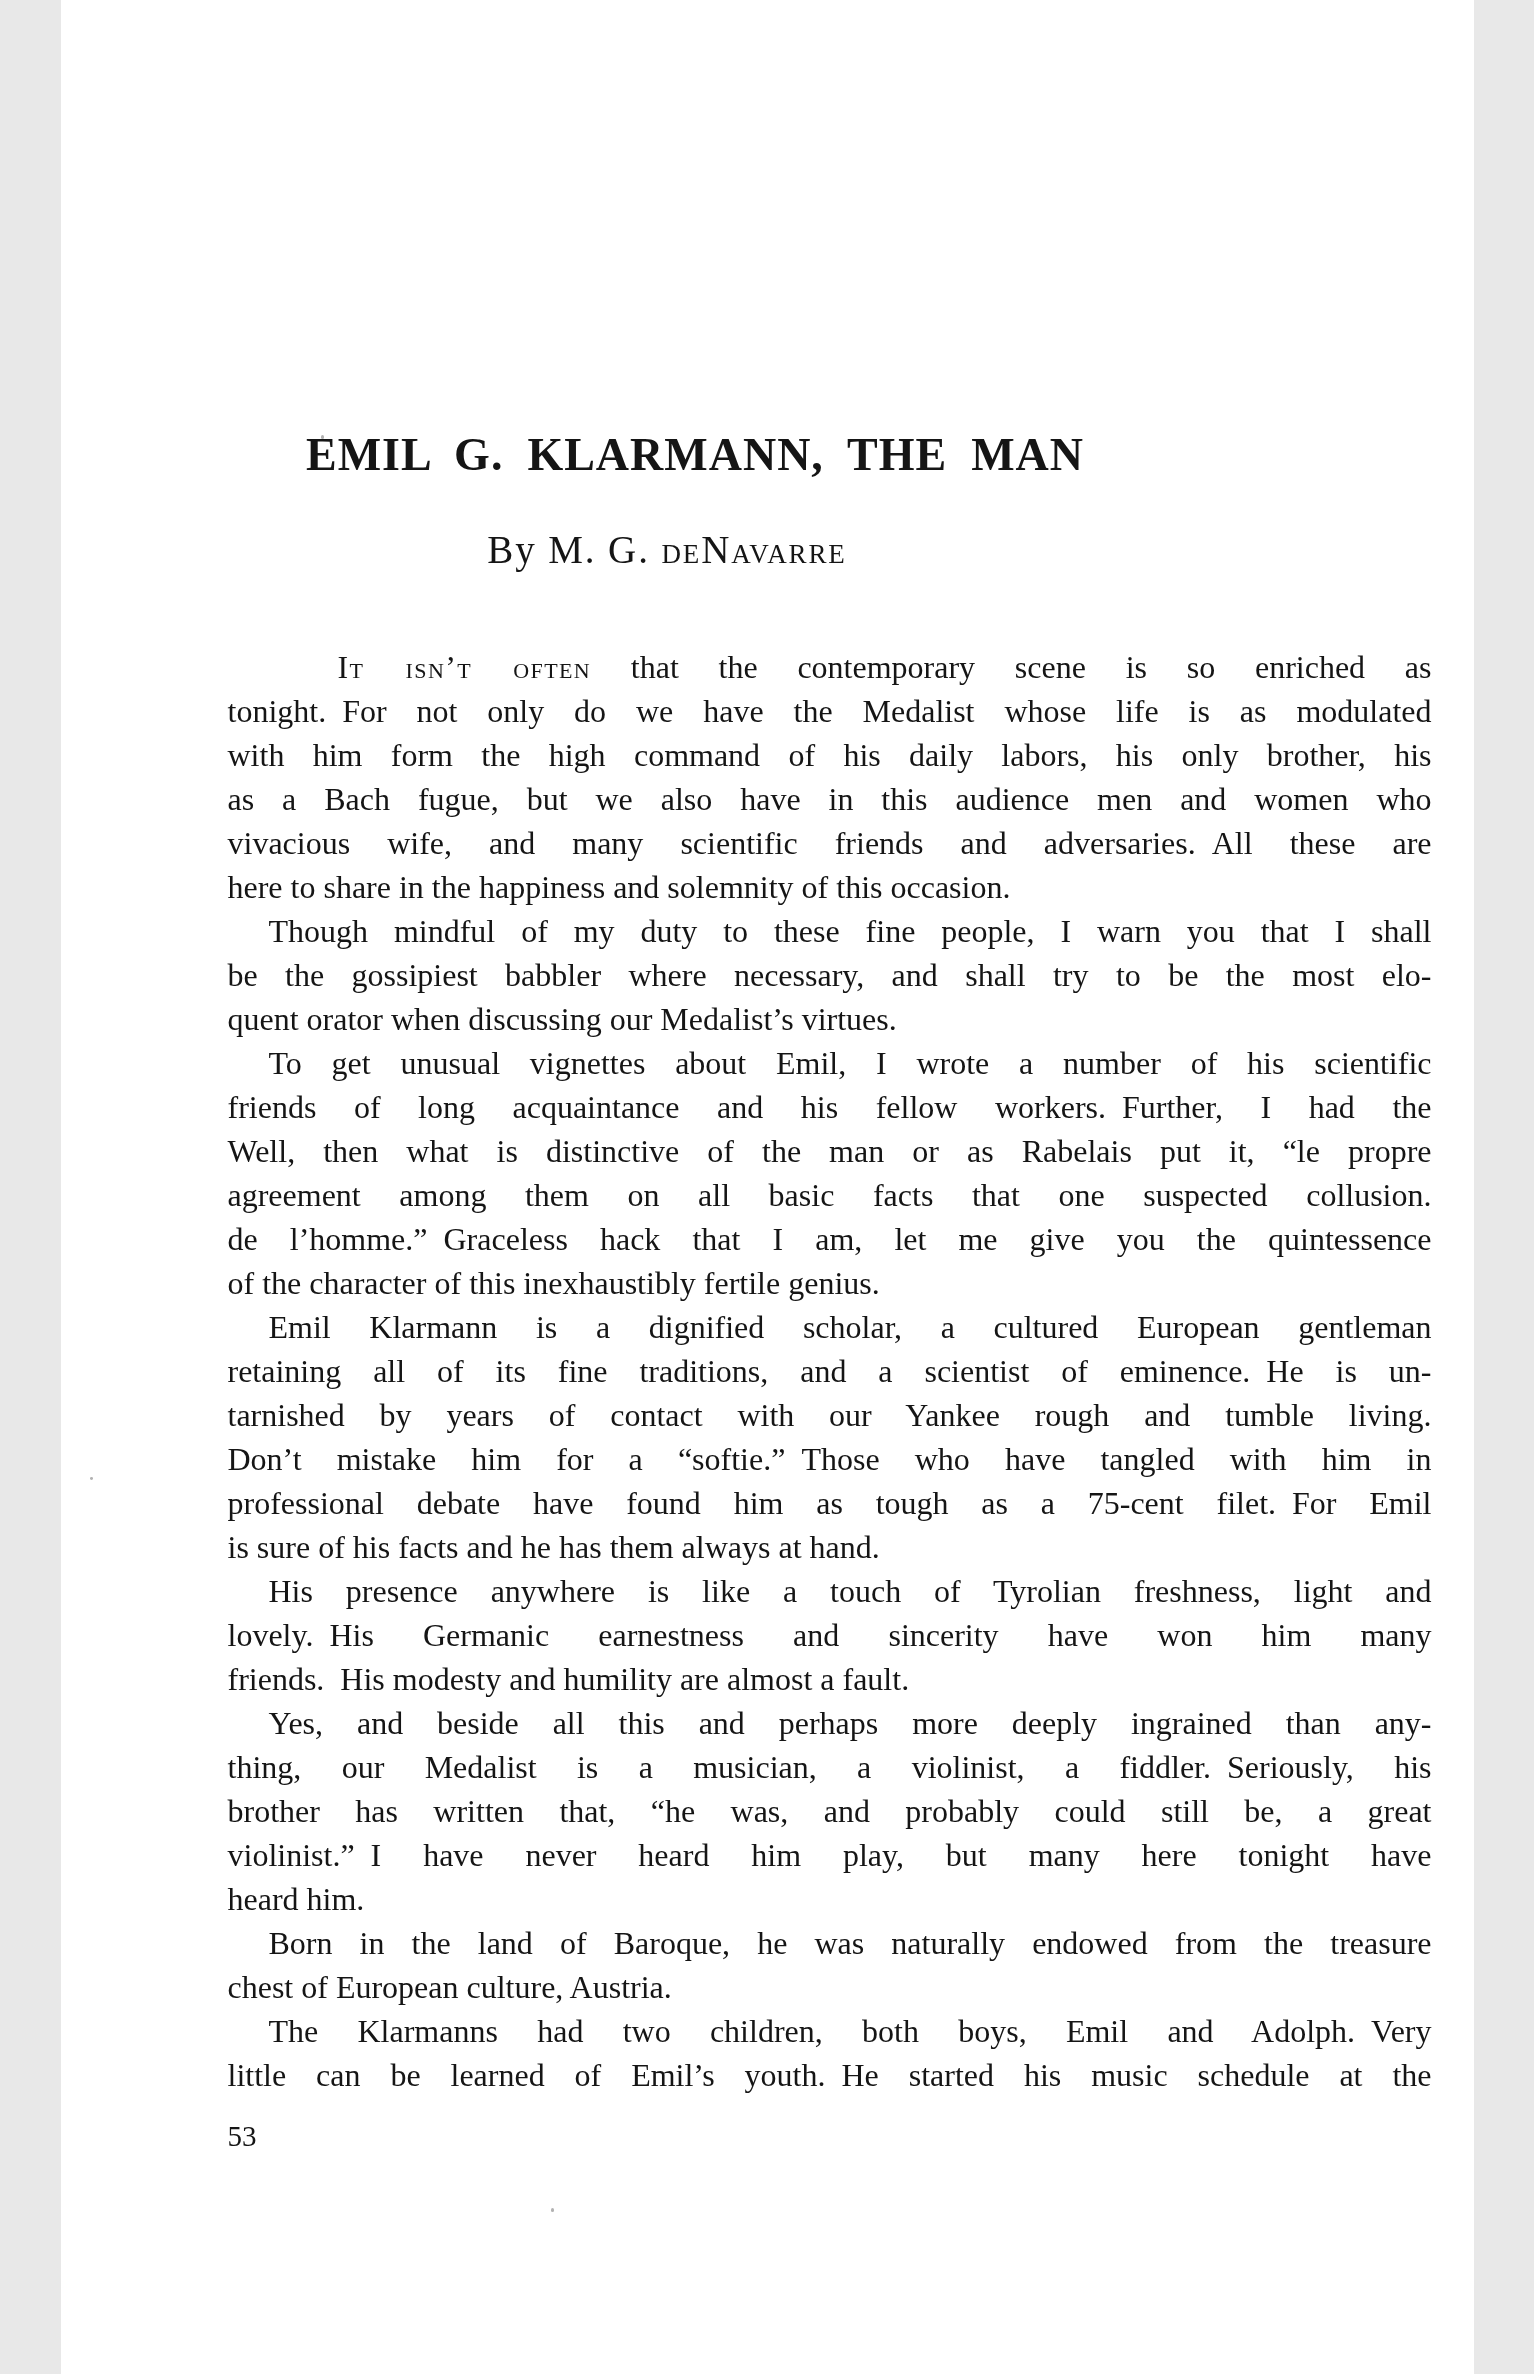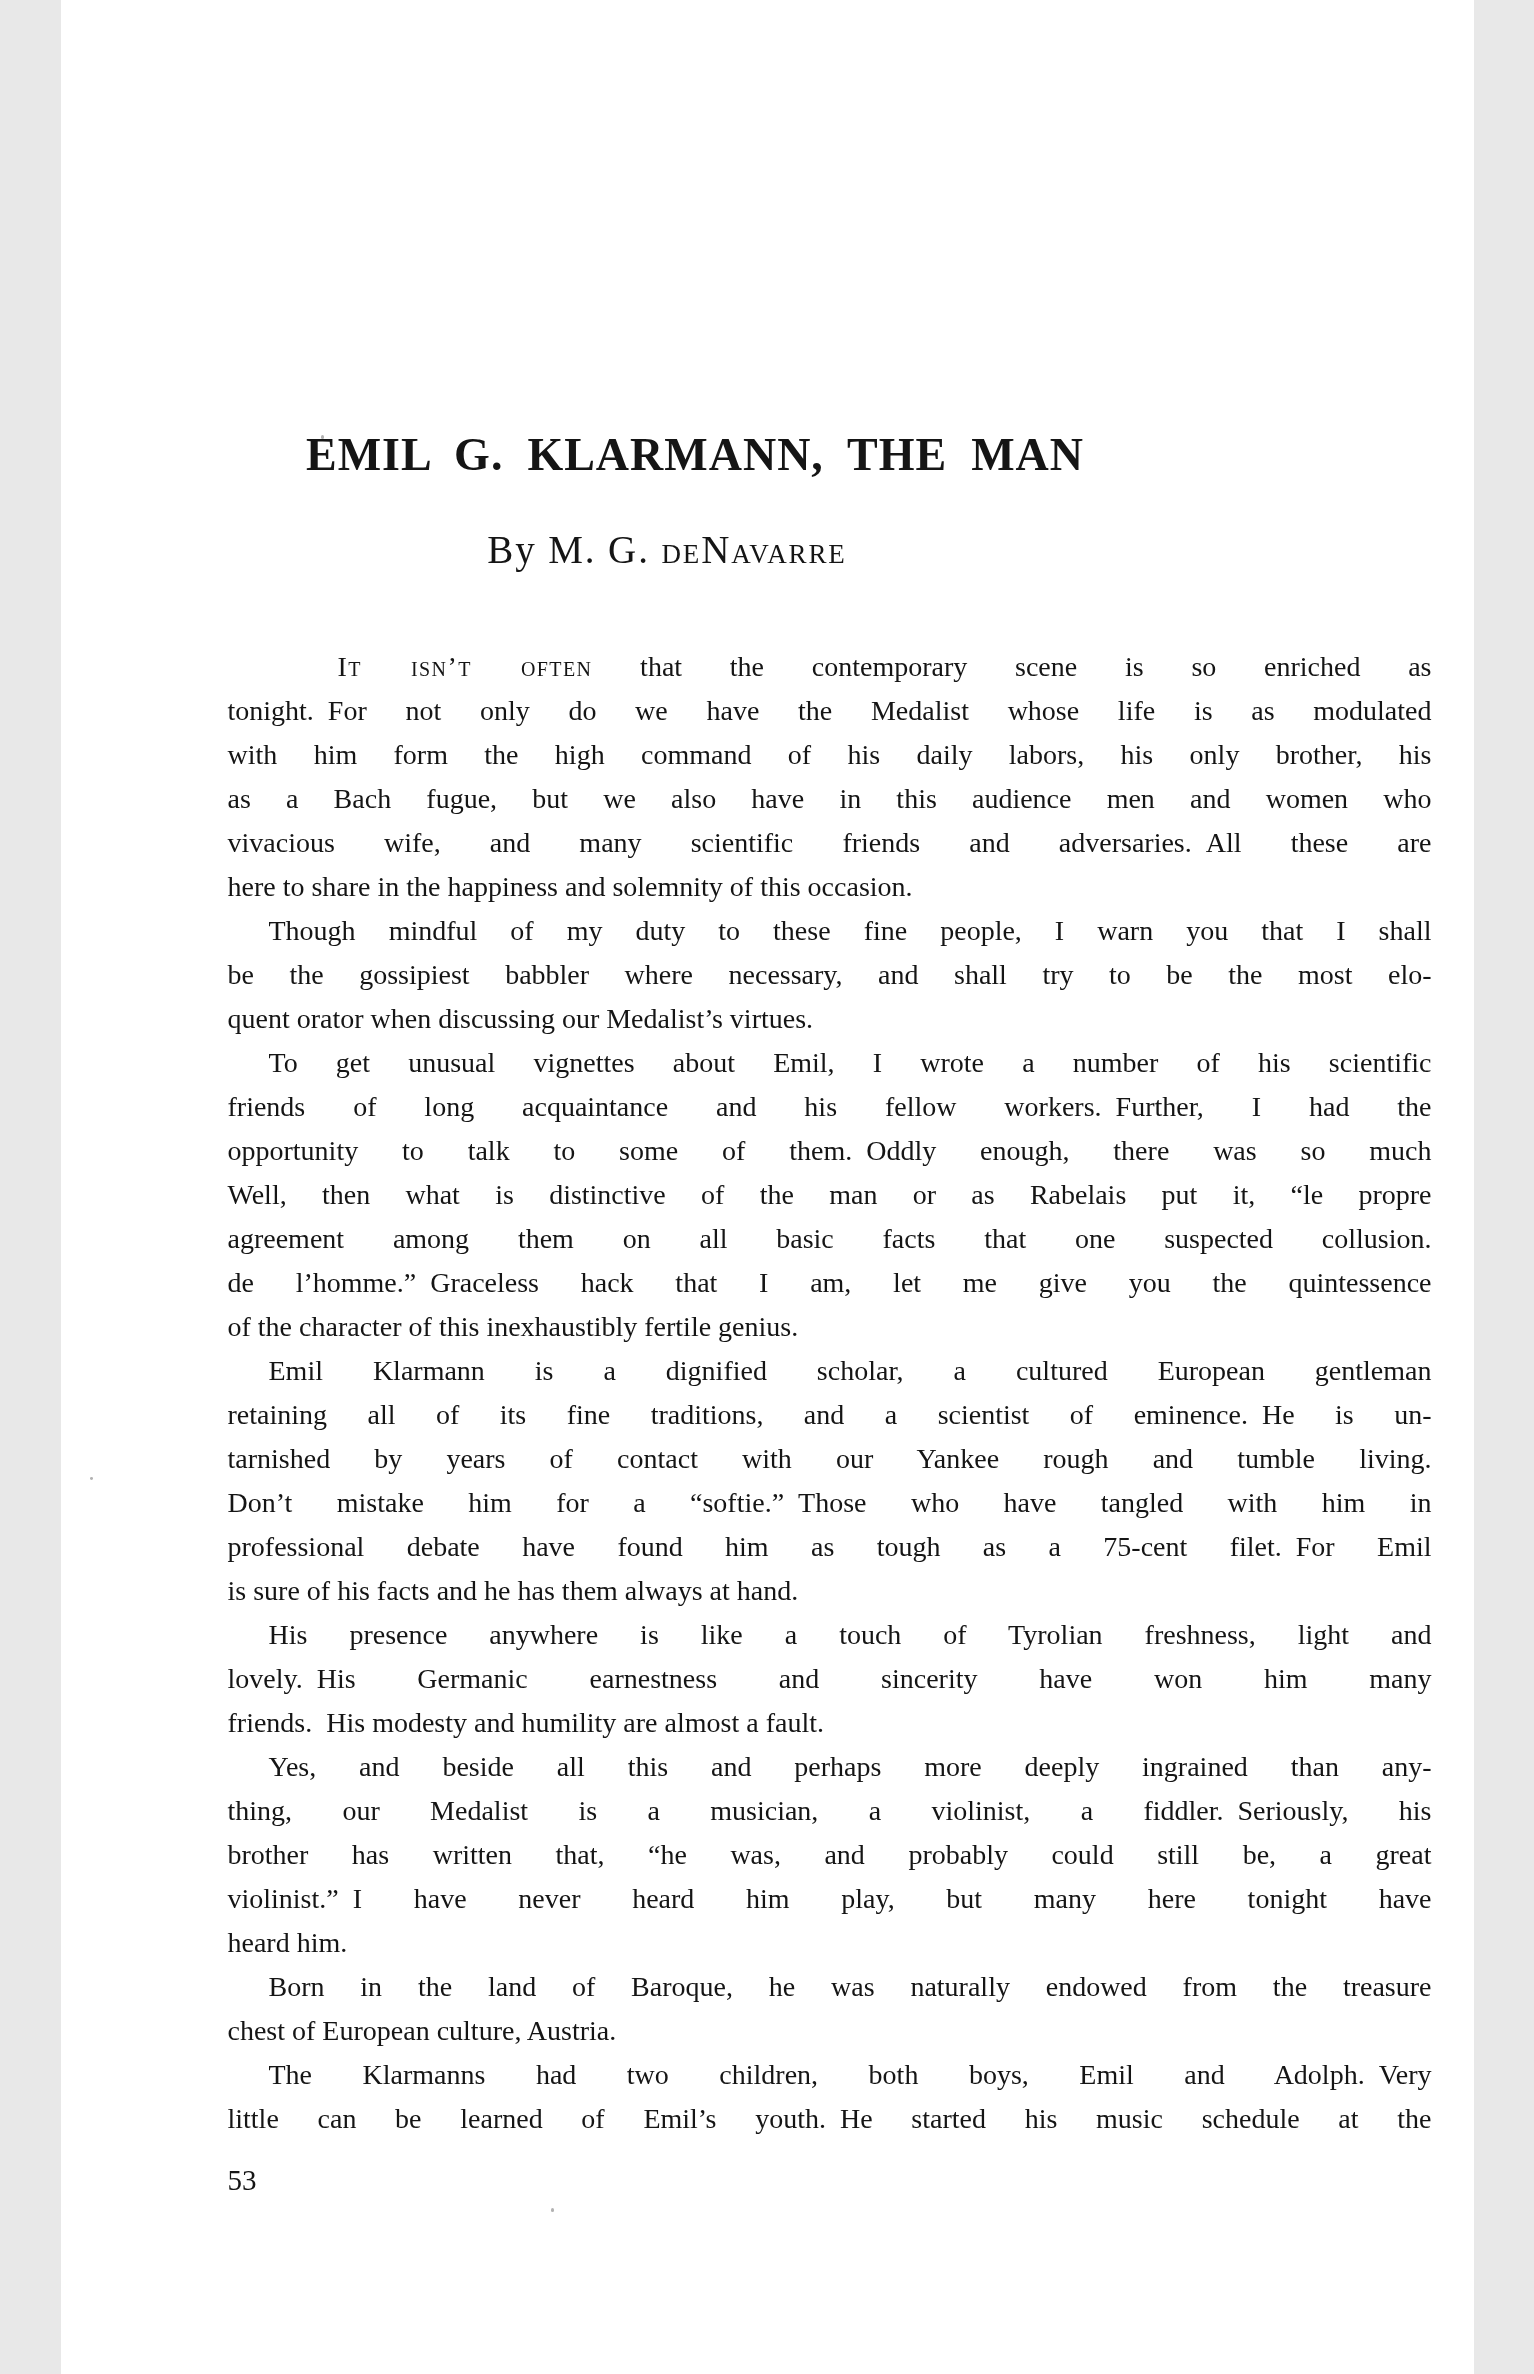--- a/index.html
+++ b/index.html
@@ -35,21 +35,21 @@
     line-height: 1;
     font-weight: 400;
     letter-spacing: 1.9px;
   }
   .byline .author-name {
     font-variant: small-caps;
   }
   .body-column {
     margin: 76px 0 0 167px;
     width: 1204px;
-    font-size: 28px;
+    font-size: 32px;
     line-height: 44px;
   }
   .para {
     margin: 0;
   }
   .line {
     text-align: justify;
     text-align-last: justify;
   }
   .line-final {
@@ -105,21 +105,20 @@
         <div class="line line-final">here to share in the happiness and solemnity of this occasion.</div>
       </div>
       <div class="para">
         <div class="line indent-normal">Though mindful of my duty to these fine people, I warn you that I shall</div>
         <div class="line">be the gossipiest babbler where necessary, and shall try to be the most elo-</div>
         <div class="line line-final">quent orator when discussing our Medalist’s virtues.</div>
       </div>
       <div class="para">
         <div class="line indent-normal">To get unusual vignettes about Emil, I wrote a number of his scientific</div>
         <div class="line">friends of long acquaintance and his fellow workers. Further, I had the</div>
-        <div class="line">opportunity to talk to some of them. Oddly enough, there was so much</div>
         <div class="line">Well, then what is distinctive of the man or as Rabelais put it, “le propre</div>
         <div class="line">agreement among them on all basic facts that one suspected collusion.</div>
         <div class="line">de l’homme.” Graceless hack that I am, let me give you the quintessence</div>
         <div class="line line-final">of the character of this inexhaustibly fertile genius.</div>
       </div>
       <div class="para">
         <div class="line indent-normal">Emil Klarmann is a dignified scholar, a cultured European gentleman</div>
         <div class="line">retaining all of its fine traditions, and a scientist of eminence. He is un-</div>
         <div class="line">tarnished by years of contact with our Yankee rough and tumble living.</div>
         <div class="line">Don’t mistake him for a “softie.” Those who have tangled with him in</div>

